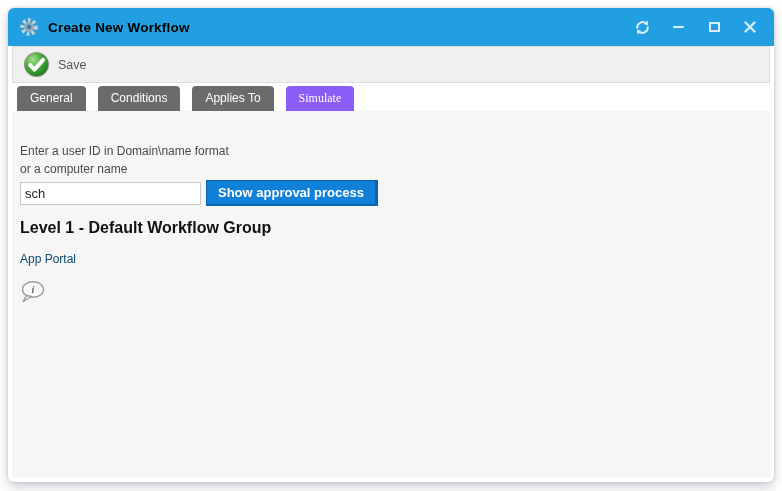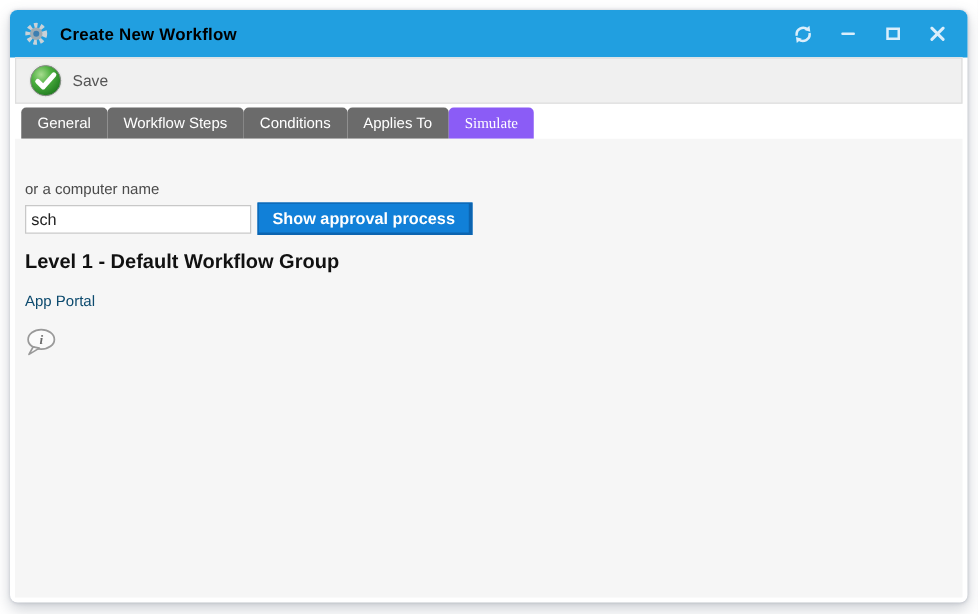--- a/index.html
+++ b/index.html
@@ -22,21 +22,21 @@
 
   
   .body { position:absolute; top:38px; left:4px; right:4px; bottom:4px;
           display:flex; flex-direction:column; background:#fff; }
 
   .toolbar { height:37px; background:#f0f0f0; border:1px solid #dedede;
              display:flex; align-items:center; padding-left:9px; flex:0 0 auto; }
   .save-btn { display:flex; align-items:center; gap:7px; cursor:pointer; }
   .save-label { color:#555; font-size:12.5px; }
 
-  .tabs { display:flex; gap:0; margin:3px 0 0 5px; flex:0 0 auto; }
+  .tabs { display:flex; gap:12px; margin:3px 0 0 5px; flex:0 0 auto; }
   .tab { height:25px; line-height:25px; padding:0 13px; background:#6b6b6b; color:#fff;
          font-size:12px; border-radius:4px 4px 0 0; cursor:pointer; white-space:nowrap; }
   .tab.active { background:#8b5cf6;font-family:Liberation Serif, serif; }
 
   .content { flex:1 1 auto; background:#f6f6f6; padding:31px 10px 0 8px; }
   .instructions { font-size:12px; color:#4a4a4a; line-height:18px; }
   .sim-row { margin-top:2px; display:flex; align-items:center; }
   .user-input { width:181px; height:23px; border:1px solid #c8c8c8; background:#fff;
                 font-size:13px; color:#222; padding:0 4px; outline:none;
                 font-family:"Liberation Sans", sans-serif; }
@@ -103,28 +103,28 @@
             <circle cx="15" cy="15" r="12.5" fill="url(#saveGrad)" stroke="#8a8a8a" stroke-width="0.8"></circle>
             <path d="M8.5 15.7 L13 20.2 L21.8 10.2" stroke="#ffffff" stroke-width="4.2" fill="none" stroke-linecap="round" stroke-linejoin="round"></path>
           </svg>
         </span>
         <span class="save-label">Save</span>
       </div>
     </div>
 
     <div class="tabs">
       <div class="tab">General</div>
-      <div class="tab">Workflow Steps</div>
       <div class="tab">Conditions</div>
       <div class="tab">Applies To</div>
       <div class="tab active">Simulate</div>
     </div>
 
     <div class="content">
       <div class="instructions">
+        <div>Enter a user ID in Domain\name format</div>
         <div>or a computer name</div>
       </div>
 
       <div class="sim-row">
         <input class="user-input" type="text" value="sch" style="">
         <button class="show-btn">Show approval process</button>
       </div>
 
       <div class="level-heading">Level 1 - Default Workflow Group</div>
 

